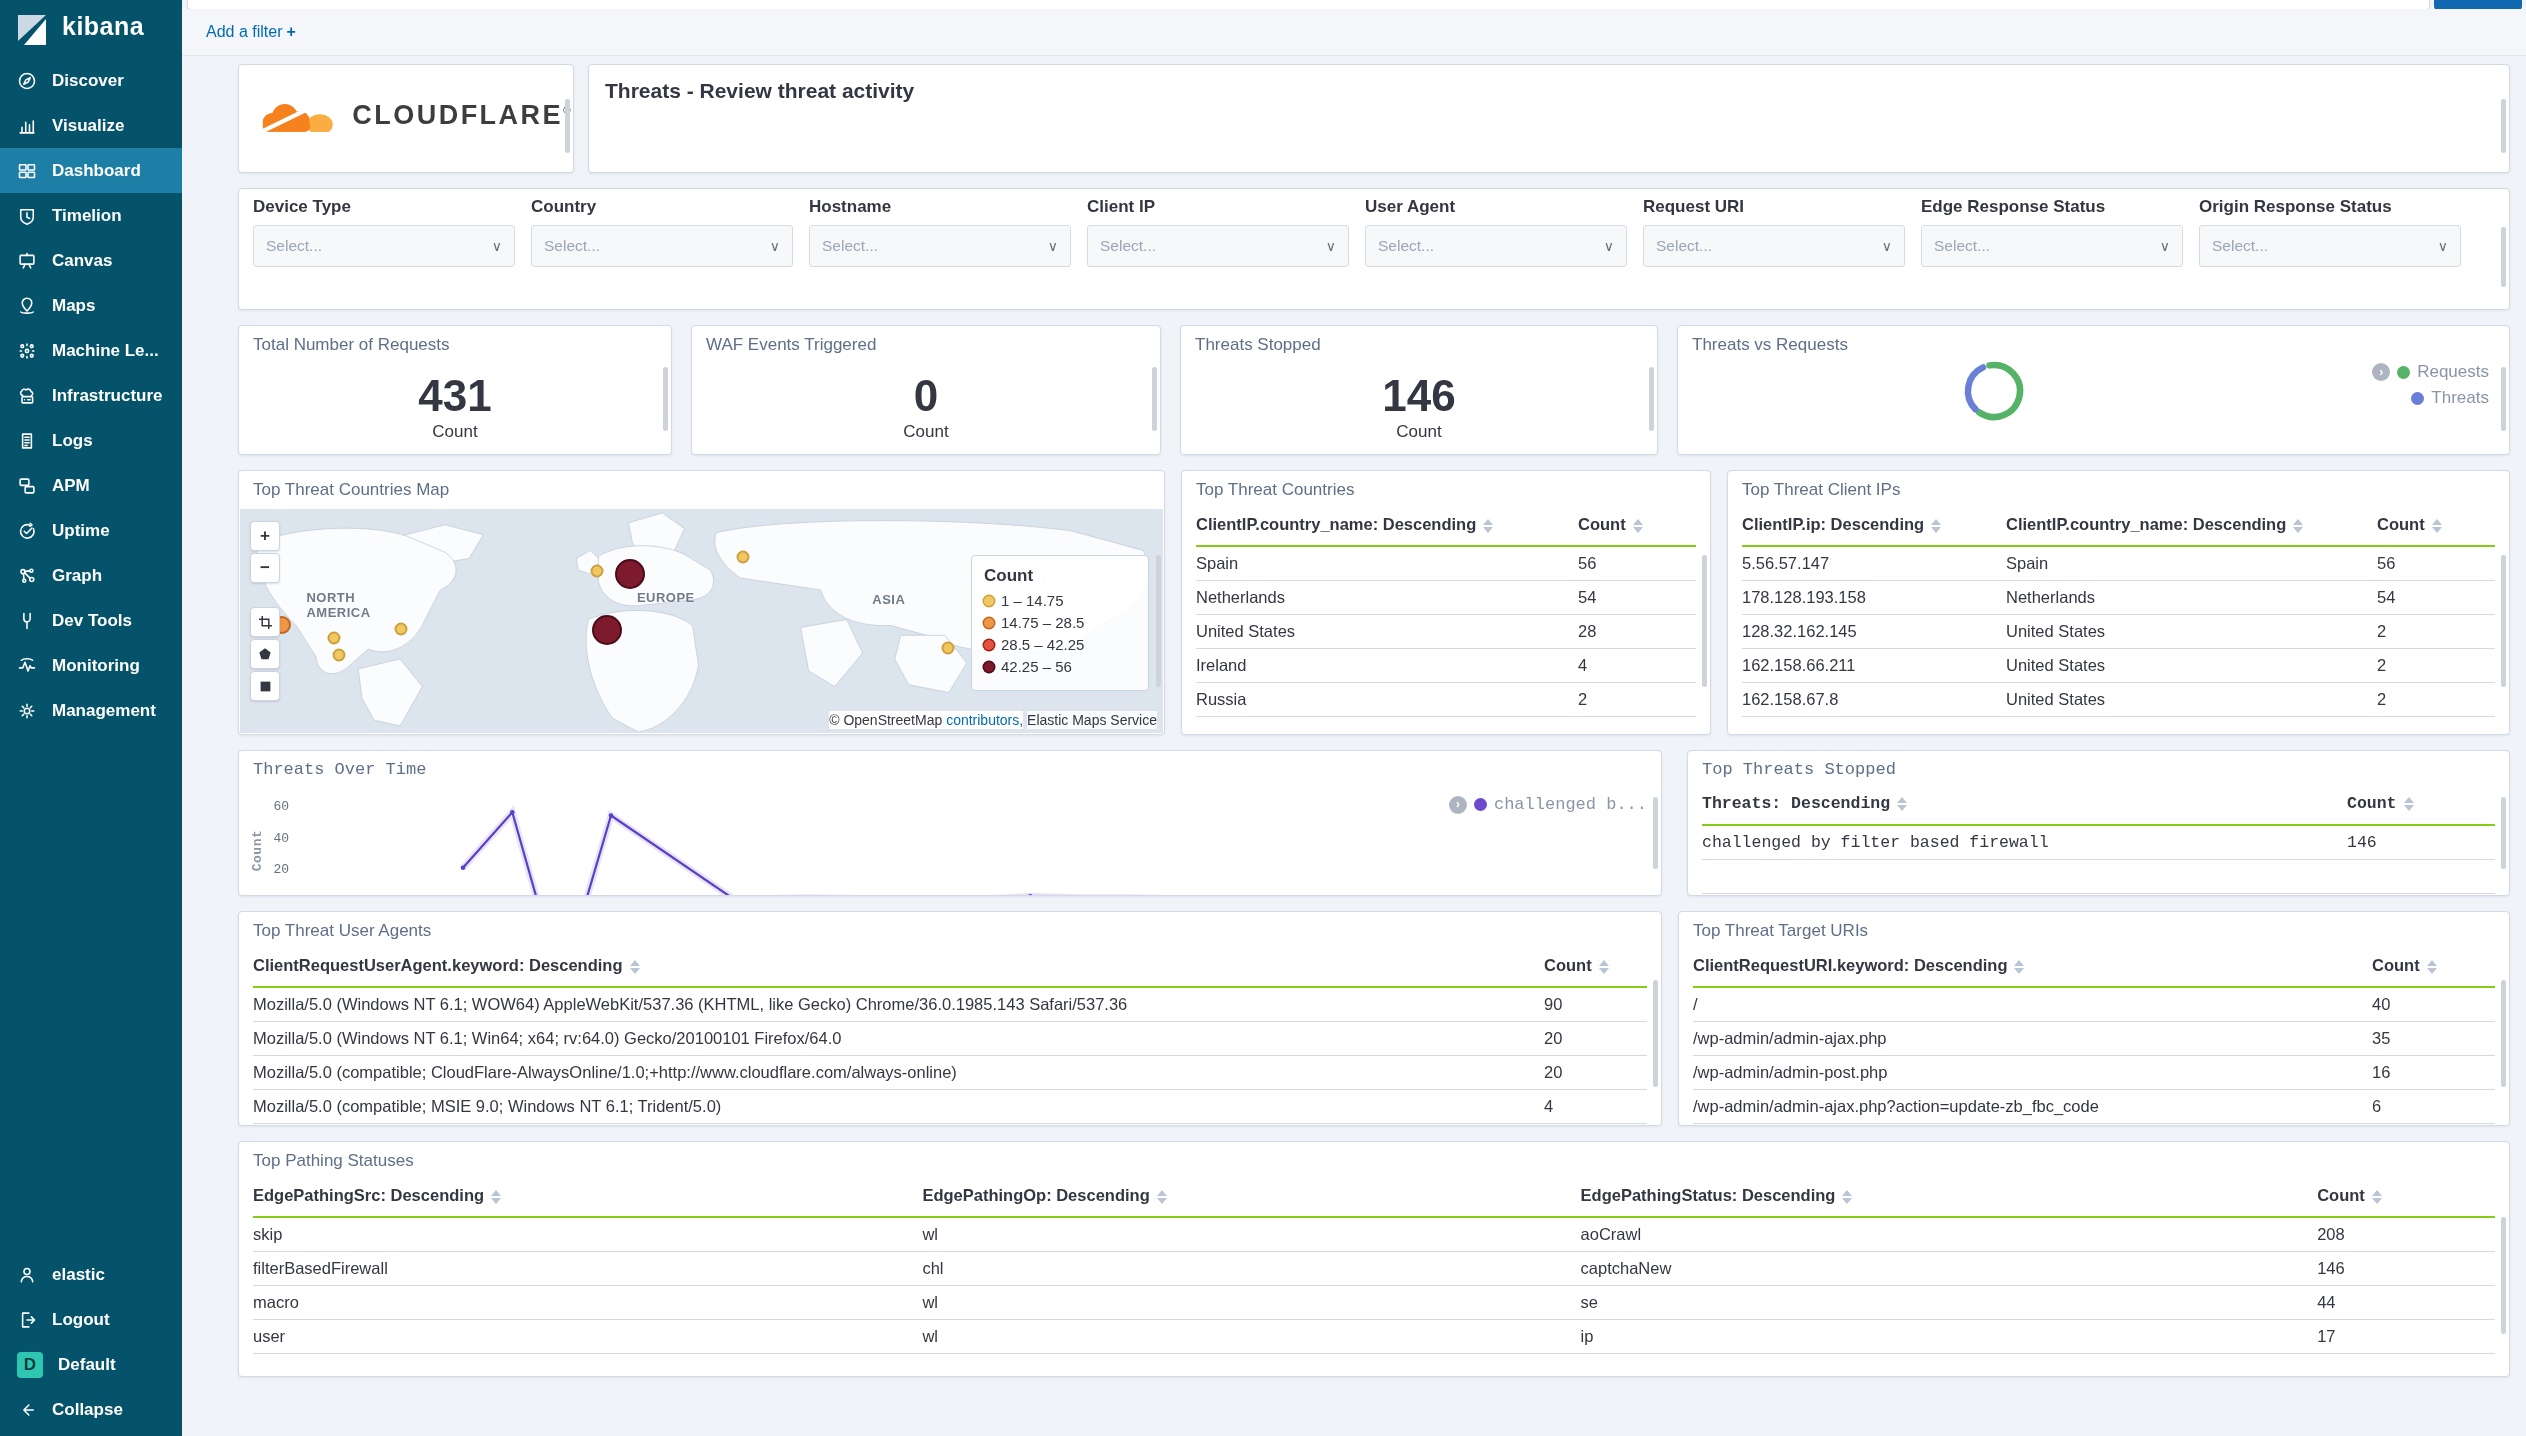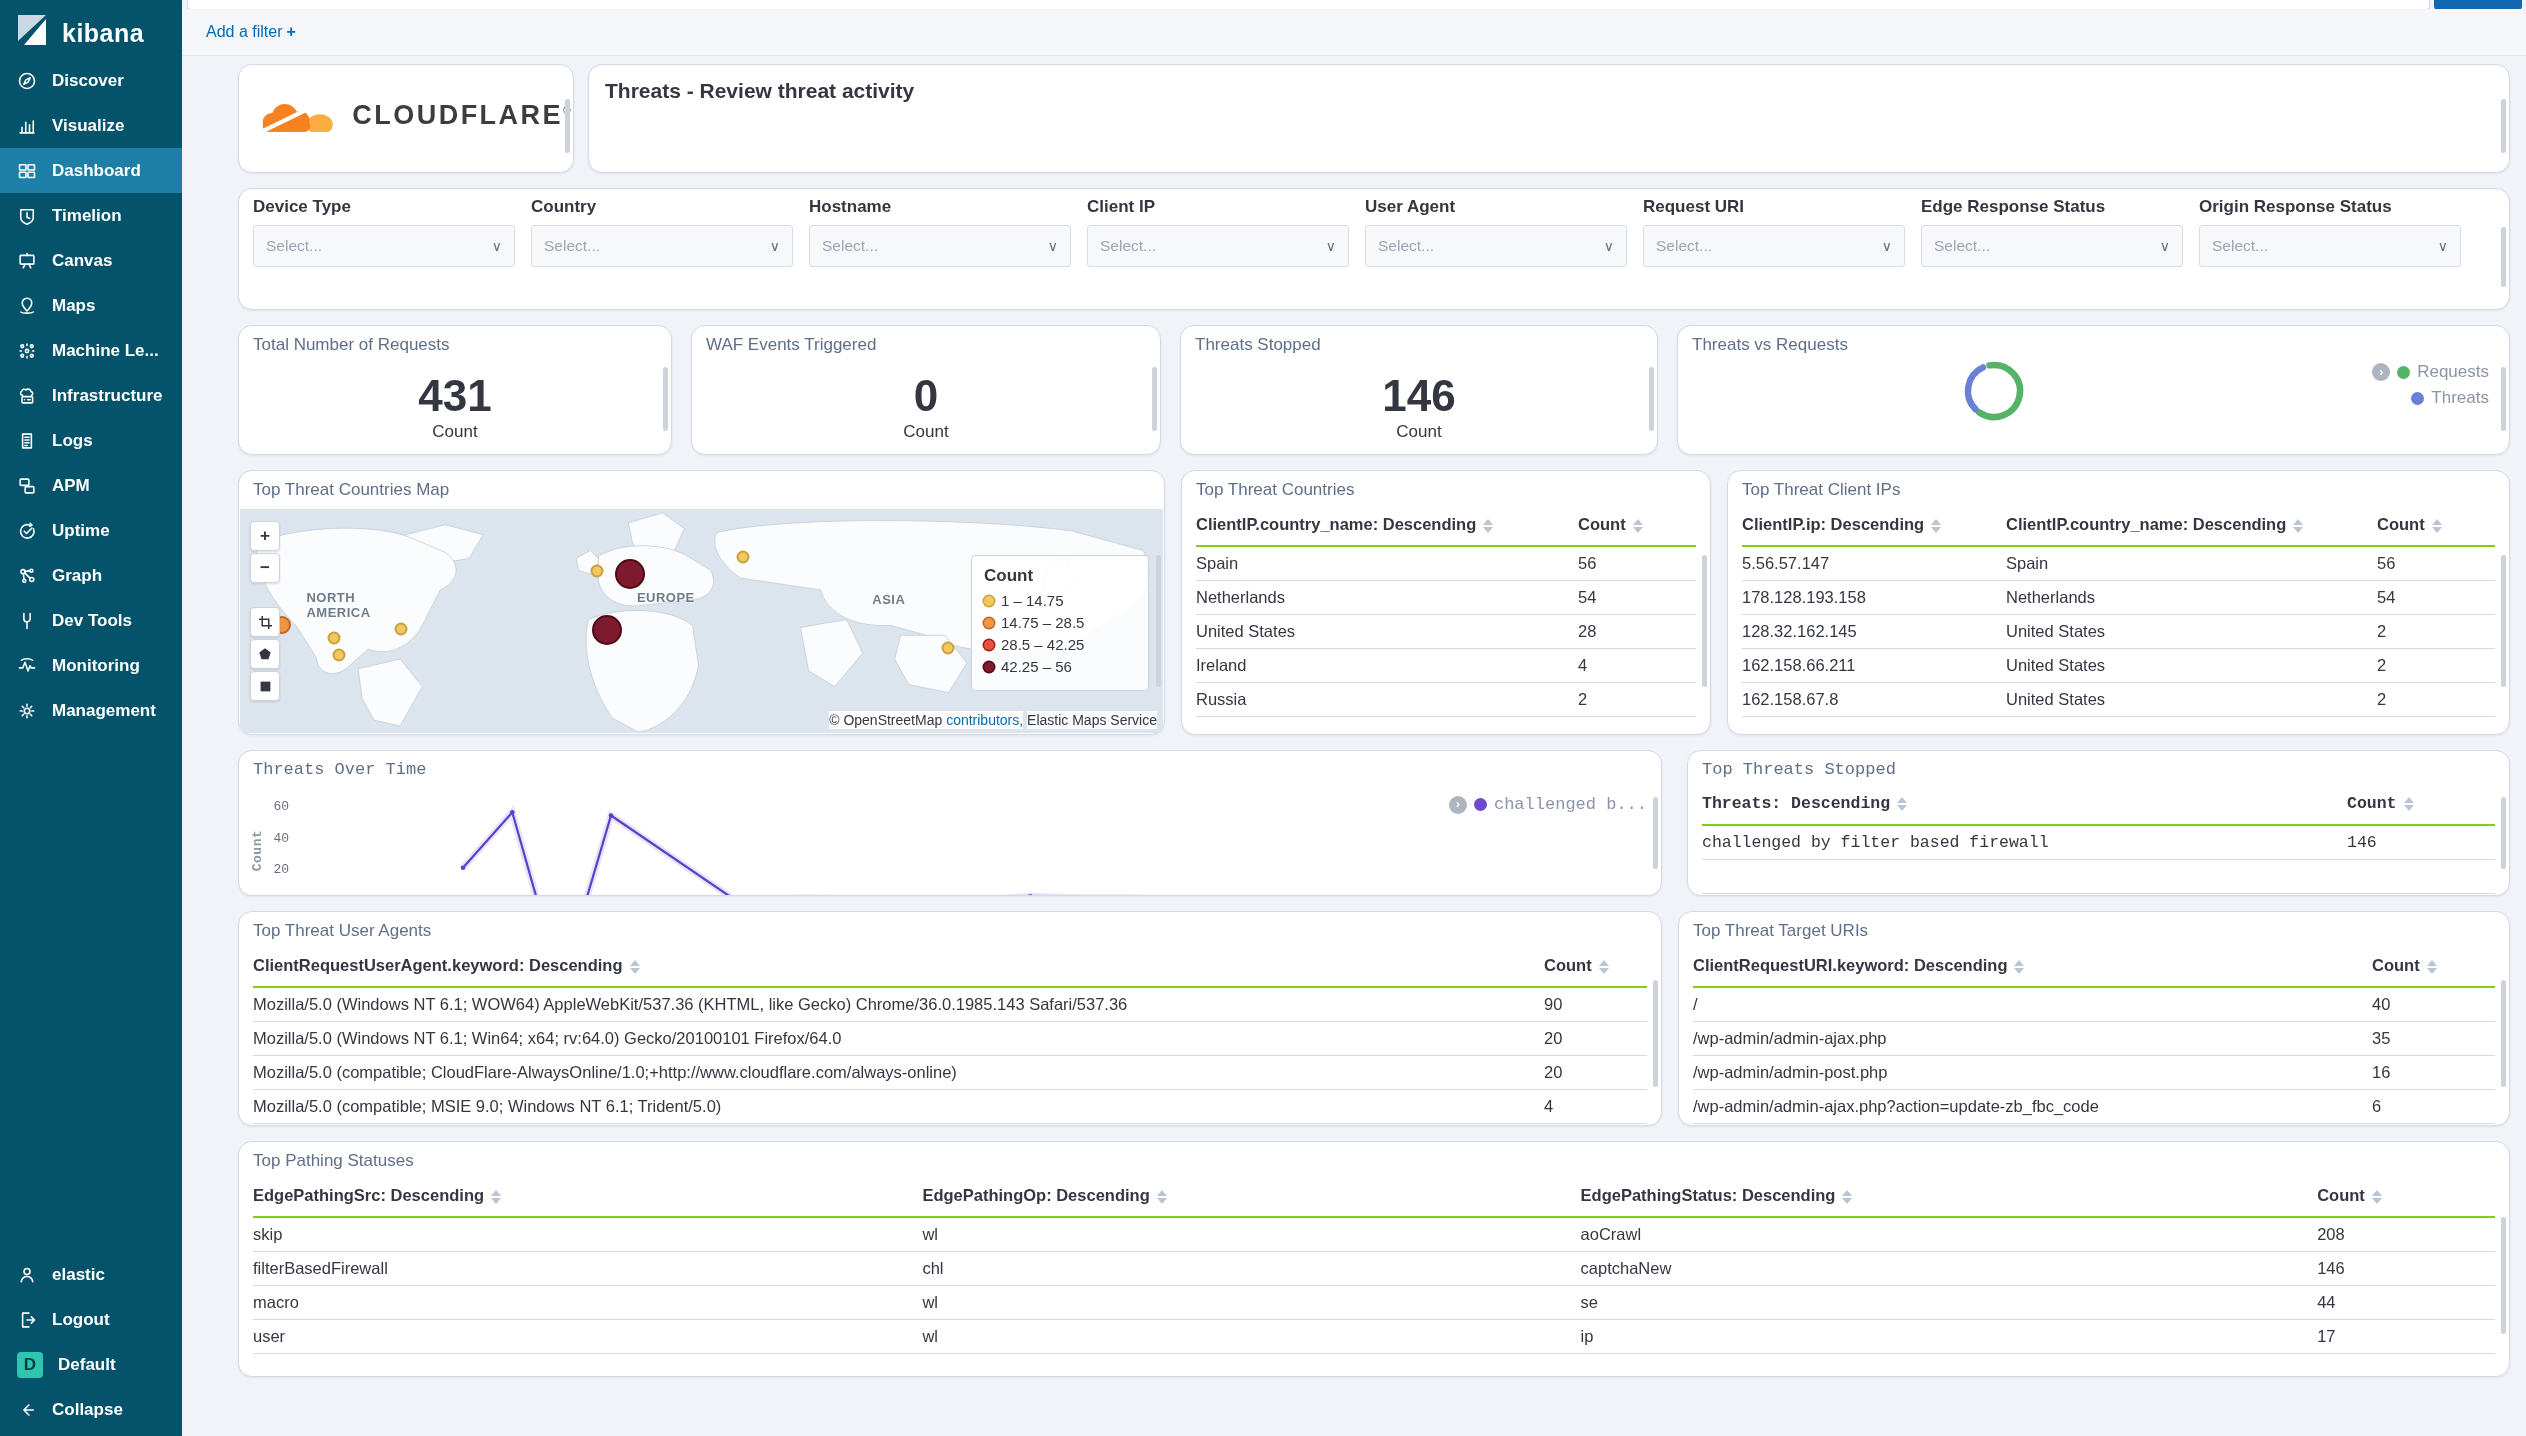--- a/index.html
+++ b/index.html
@@ -1,20 +1,20 @@
 <!DOCTYPE html>
 <html style="--sidebar-bg: #04536b; --sidebar-active: #1d7ea6; --link-blue: #006bb4; --badge-teal: #2fc6b1;"><head>
 <meta charset="utf-8">
 <style>
   html,body{margin:0;padding:0;}
   body{width:2526px;height:1436px;position:relative;overflow:hidden;
        font-family:"Liberation Sans","DejaVu Sans",sans-serif;background:#f0f3f8;color:#343741;}
   
   .sidebar{position:absolute;left:0;top:0;width:182px;height:1436px;background:var(--sidebar-bg);z-index:5;}
-  .logo-row{display:flex;align-items:flex-end;gap:12px;padding:12px 8px 10px 14px;}
+  .logo-row{display:flex;align-items:flex-start;gap:12px;padding:12px 8px 10px 14px;}
   .logo-word{color:#fff;font-size:25px;font-weight:700;letter-spacing:.5px;}
   .nav-item{display:flex;align-items:center;gap:15px;height:45px;padding-left:17px;color:#fff;
             font-size:17px;font-weight:600;cursor:pointer;white-space:nowrap;overflow:hidden;}
   .nav-item.active{background:var(--sidebar-active);}
   .nav-icon{width:20px;height:20px;flex:0 0 20px;display:inline-flex;}
   .nav-icon svg{width:20px;height:20px;stroke:#fff;fill:none;stroke-width:1.25;stroke-linecap:round;stroke-linejoin:round;}
   .side-footer{position:absolute;left:0;bottom:4px;width:100%;}
   .badge-d{width:26px;height:26px;flex:0 0 26px;border-radius:4px;background:var(--badge-teal);
            color:#073b3b;font-weight:700;font-size:17px;display:flex;align-items:center;justify-content:center;}
   
@@ -27,21 +27,21 @@
   .add-filter{color:var(--link-blue);font-size:16px;cursor:pointer;}
   .add-filter b{font-weight:800;margin-left:4px;}
   
   .content{position:absolute;left:56px;top:55px;right:16px;}
   .row{display:grid;margin-bottom:15px;}
   .row1{grid-template-columns:336px 1fr;gap:14px;height:109px;}
   .metrics-row{grid-template-columns:434px 470px 478px 1fr;gap:19px;height:130px;}
   .row4{grid-template-columns:927px 530px 1fr;gap:16px;height:265px;}
   .row5{grid-template-columns:1424px 1fr;gap:25px;height:146px;font-family:Liberation Mono, monospace;}
   .row6{grid-template-columns:1424px 1fr;gap:16px;height:215px;}
-  .panel{background:#fff;border:1px solid #d3dae6;border-radius:14px;position:relative;
+  .panel{background:#fff;border:1px solid #d3dae6;border-radius:4px;position:relative;
          box-shadow:0 1px 2px rgba(152,162,179,.18);overflow:hidden;}
   .ptitle{font-size:17px;color:#5e6f87;padding:9px 14px 0 14px;}
   .scroll-thumb{position:absolute;right:3px;top:32%;width:5px;height:50%;border-radius:3px;background:#ced3da;}
   
   .logo-panel{display:flex;flex-direction:row;align-items:center;justify-content:center;}
   .cf-brand{font-weight:800;font-size:27px;letter-spacing:2.5px;color:#3d3d3e;line-height:1;margin-top:-6px;}
   .cf-brand sup{font-size:10px;}
   .title-panel h1{margin:14px 16px;font-size:21px;font-weight:700;color:#343741;}
   
   .filters-panel{height:120px;margin-bottom:15px;}

